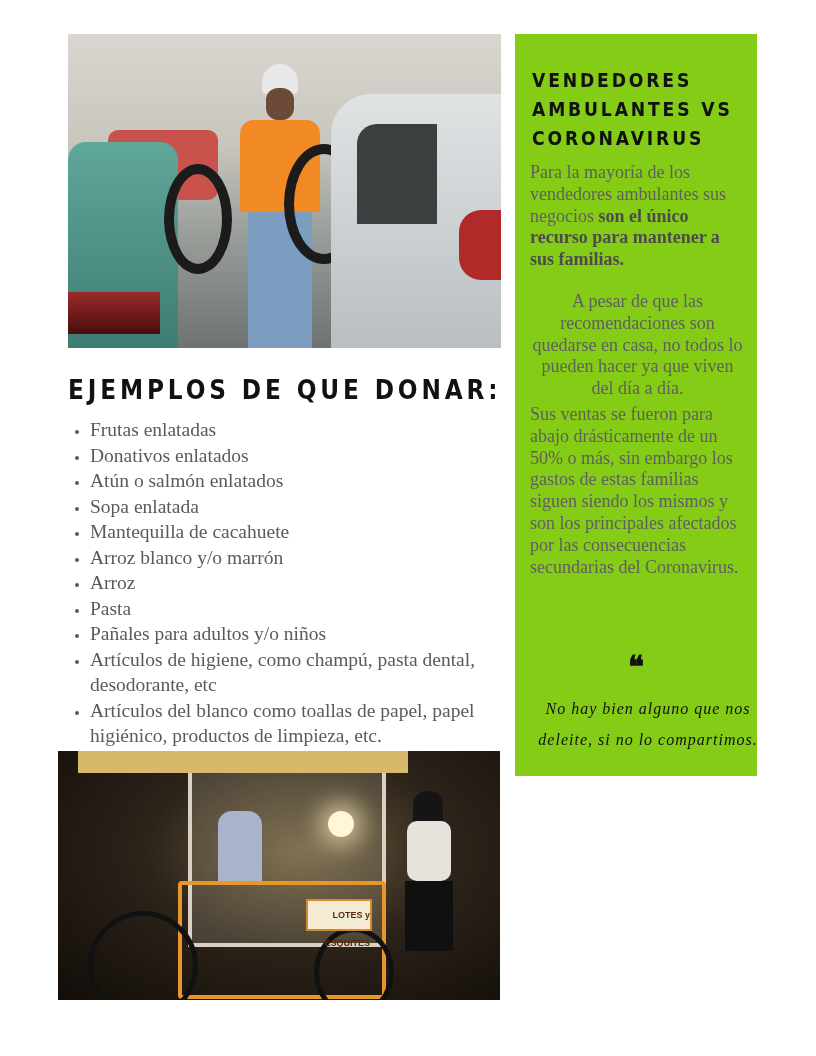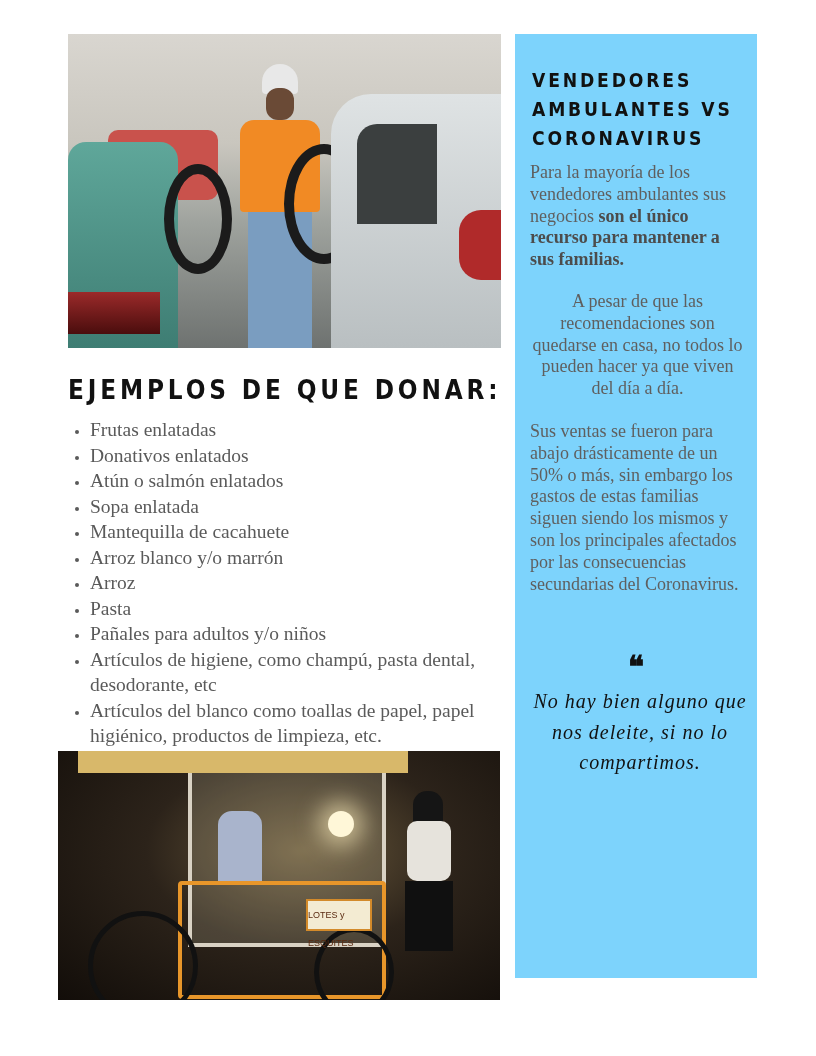--- a/index.html
+++ b/index.html
@@ -27,21 +27,21 @@
   .person .shirt { position:absolute; left:22px; top:56px; width:80px; height:92px; background:#f18a24; border-radius:14px 14px 4px 4px; }
   .person .jeans { position:absolute; left:30px; top:148px; width:64px; height:136px; background:#7a9dc0; }
   .tire { position:absolute; border:10px solid #1b1b1b; border-radius:50%; }
 
   
   .canopy { position:absolute; left:20px; top:0; width:330px; height:22px; background:#d8b86a; }
   .cart { position:absolute; left:130px; top:22px; width:190px; height:170px; border:4px solid #d9d2c4; border-top:none; background:rgba(230,220,190,0.18); }
   .cart-lamp { position:absolute; left:270px; top:60px; width:26px; height:26px; border-radius:50%; background:#fff7d8; box-shadow:0 0 22px 10px rgba(255,240,190,0.6); }
   .bike-frame { position:absolute; left:120px; top:130px; width:200px; height:110px; border:4px solid #e8962a; border-radius:4px; }
   .wheel { position:absolute; border:5px solid #111; border-radius:50%; }
-  .sign { position:absolute; left:248px; top:148px; width:62px; height:28px; background:#f3ebd2; border:2px solid #d38a2a; font-size:9px; font-weight:normal; color:#5a2a10; text-align:left; line-height:28px; font-family:"Liberation Sans",sans-serif; }
+  .sign { position:absolute; left:248px; top:148px; width:62px; height:28px; background:#f3ebd2; border:2px solid #d38a2a; font-size:9px; font-weight:bold; color:#5a2a10; text-align:right; line-height:28px; font-family:"Liberation Sans",sans-serif; }
   .vendor { position:absolute; left:160px; top:60px; width:44px; height:70px; background:#a9b4cc; border-radius:14px 14px 0 0; }
   .girl { position:absolute; left:345px; top:40px; width:50px; height:200px; }
   .girl .top { position:absolute; left:4px; top:30px; width:44px; height:60px; background:#e6e3dc; border-radius:10px; }
   .girl .skirt { position:absolute; left:2px; top:90px; width:48px; height:70px; background:#101010; }
   .girl .hair { position:absolute; left:10px; top:0; width:30px; height:44px; background:#151515; border-radius:14px; }
 
   
   #donate-title {
     position:absolute; left:68px; top:374px; margin:0;
     font-family:"DejaVu Sans", sans-serif; font-weight:bold;
@@ -51,46 +51,46 @@
   #donate-list {
     position:absolute; left:62px; top:409px; width:450px;
     margin:8px; padding:0 0 0 20px;
     color:#5a5a5a; font-size:19.5px; line-height:25.5px;
   }
   #donate-list li { padding-left:0; }
   #donate-list li::marker { font-size:14px; }
 
   
   #sidebar {
-    position:absolute; left:515px; top:34px; width:242px; height:944px;
-    background:#7dd3fc;
+    position:absolute; left:515px; top:34px; width:242px; height:742px;
+    background:#84cc16;
   }
   #sidebar-title {
     position:absolute; left:17px; top:32px; margin:0;
     font-family:"DejaVu Sans", sans-serif; font-weight:bold;
     font-size:20px; line-height:29px; letter-spacing:3.3px; color:#111;
     width:260px; transform:scaleX(0.86); transform-origin:left top;
   }
   .side-p {
     position:absolute; left:15px; width:215px; margin:0;
     color:#5f5f5f; font-size:18px; line-height:21.8px;
   }
   .side-p b { color:#4c4c4c; }
   #p1 { top:128px; }
   #p2 { top:257px;text-align:center; }
-  #p3 { top:387px; }
+  #p3 { top:370px; }
   #quote-mark {
     position:absolute; left:0; width:242px; top:618px; text-align:center;
     font-size:30px; line-height:30px; font-weight:bold; color:#111;
     font-family:"DejaVu Serif", serif;
   }
   #quote {
-    position:absolute; left:10px; width:222px; top:648px; margin:4px;
+    position:absolute; left:10px; width:222px; top:648px; margin:12px;
     text-align:center; font-style:italic; color:#111;
-    font-size:20px; line-height:30.5px; letter-spacing:1px;
+    font-size:16px; line-height:30.5px; letter-spacing:1px;
   }
   #deadline {
     position:absolute; left:17px; top:805px; width:222px; margin:0;
     color:#5f5f5f; font-size:16.3px; line-height:21.8px;
     text-decoration:underline;
   }
   #deadline b { color:#4c4c4c; }
 </style>
 </head>
 <body>

